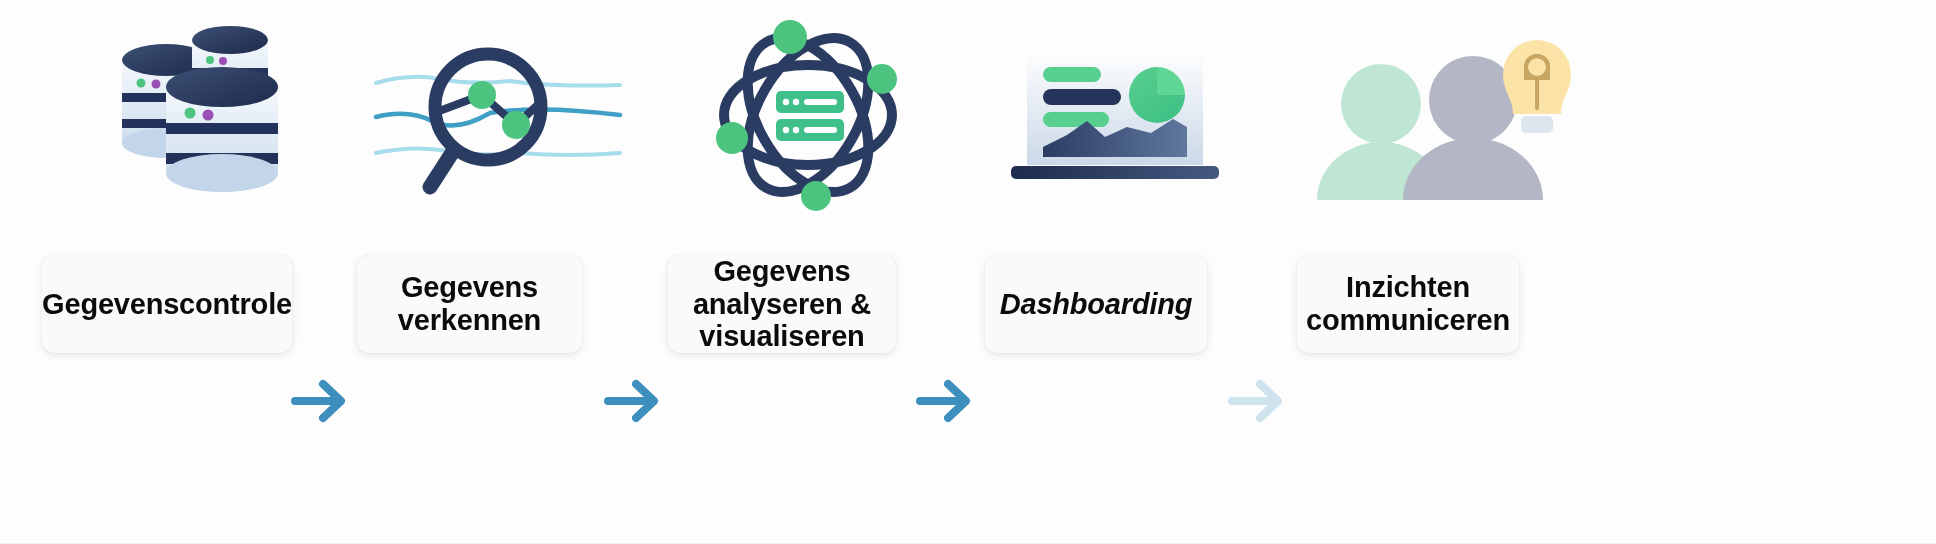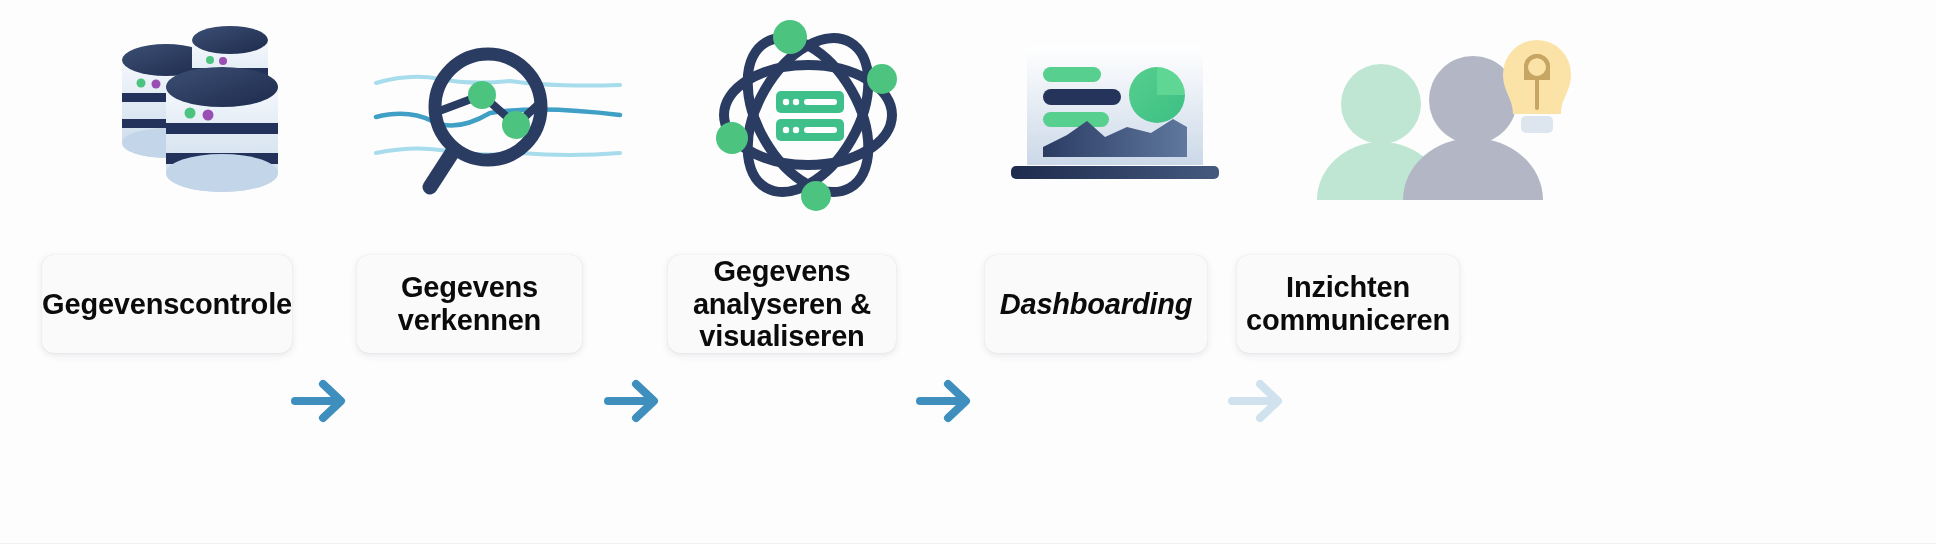--- a/index.html
+++ b/index.html
@@ -272,21 +272,21 @@
     <div class="step-card tall" style="left:668px;width:228px;">
       <span class="step-label">Gegevens
 analyseren &amp;
 visualiseren</span>
     </div>
 
     <div class="step-card" style="left:985px;width:222px;font-style:italic;">
       <span class="step-label">Dashboarding</span>
     </div>
 
-    <div class="step-card" style="left:1237px;width:222px;">
+    <div class="step-card" style="left:1297px;width:222px;">
       <span class="step-label">Inzichten
 communiceren</span>
     </div>
 
   </div>
 
   <div class="arrow-row">
 
     <div class="arrow" style="left:285px;">
       <svg width="70" height="62" viewBox="0 0 70 62">

